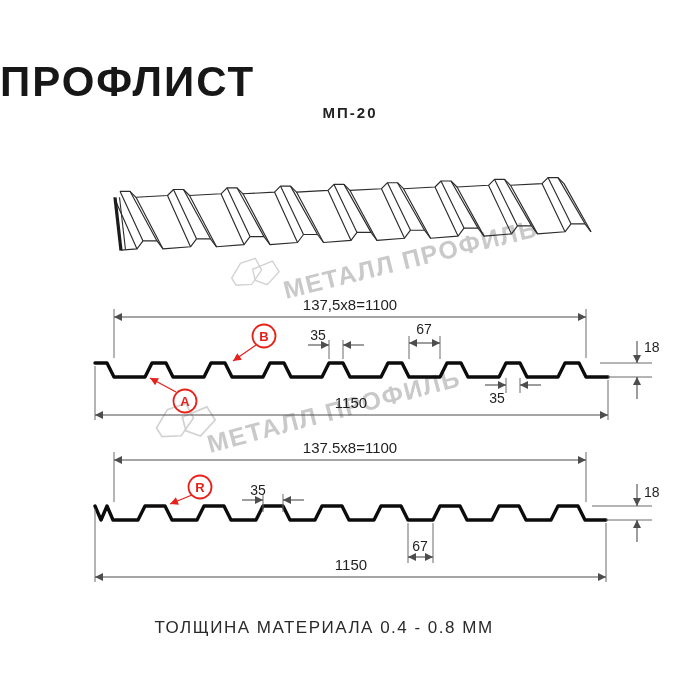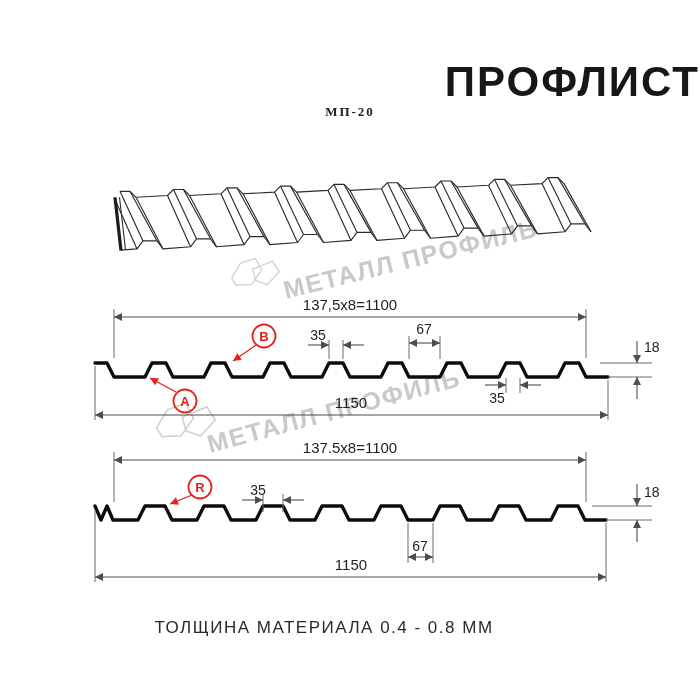--- a/index.html
+++ b/index.html
@@ -1,21 +1,21 @@
 <!DOCTYPE html>
 <html><head>
 <meta charset="utf-8">
 <style>
   html,body{margin:0;padding:0;background:#ffffff;}
   .canvas{position:relative;width:700px;height:700px;background:#ffffff;overflow:hidden;
           font-family:"Liberation Sans","DejaVu Sans",sans-serif;}
-  .title{position:absolute;top:58px;left:0;width:700px;text-align:right;
+  .title{position:absolute;top:58px;left:0;width:700px;text-align:left;
          font-size:42px;font-weight:800;letter-spacing:2px;color:#171717;}
   .subtitle{position:absolute;top:104px;left:0;width:700px;text-align:center;
-         font-size:13px;font-weight:600;letter-spacing:2px;color:#222222;font-family:Liberation Serif, serif;}
+         font-size:15px;font-weight:600;letter-spacing:2px;color:#222222;}
   .footer{position:absolute;top:618px;left:0;width:648px;text-align:center;
          font-size:17px;font-weight:500;letter-spacing:1.5px;color:#2a2a2a;}
   svg{position:absolute;top:0;left:0;}
   .dim-line{stroke:#4d4d4d;stroke-width:1.1;fill:none;}
   .ext-line{stroke:#6a6a6a;stroke-width:1;fill:none;}
   .profile{stroke:#0c0c0c;stroke-width:3.4;fill:none;stroke-linejoin:round;stroke-linecap:round;}
   .sheet3d{stroke:#2c2c2c;stroke-width:1.15;fill:none;stroke-linejoin:round;}
   .dim-text{font-family:"Liberation Sans","DejaVu Sans",sans-serif;font-size:15px;fill:#1f1f1f;}
   .dim-text-sm{font-family:"Liberation Sans","DejaVu Sans",sans-serif;font-size:14px;fill:#1f1f1f;}
   .red-lbl{font-family:"Liberation Sans","DejaVu Sans",sans-serif;font-size:13px;font-weight:700;}

